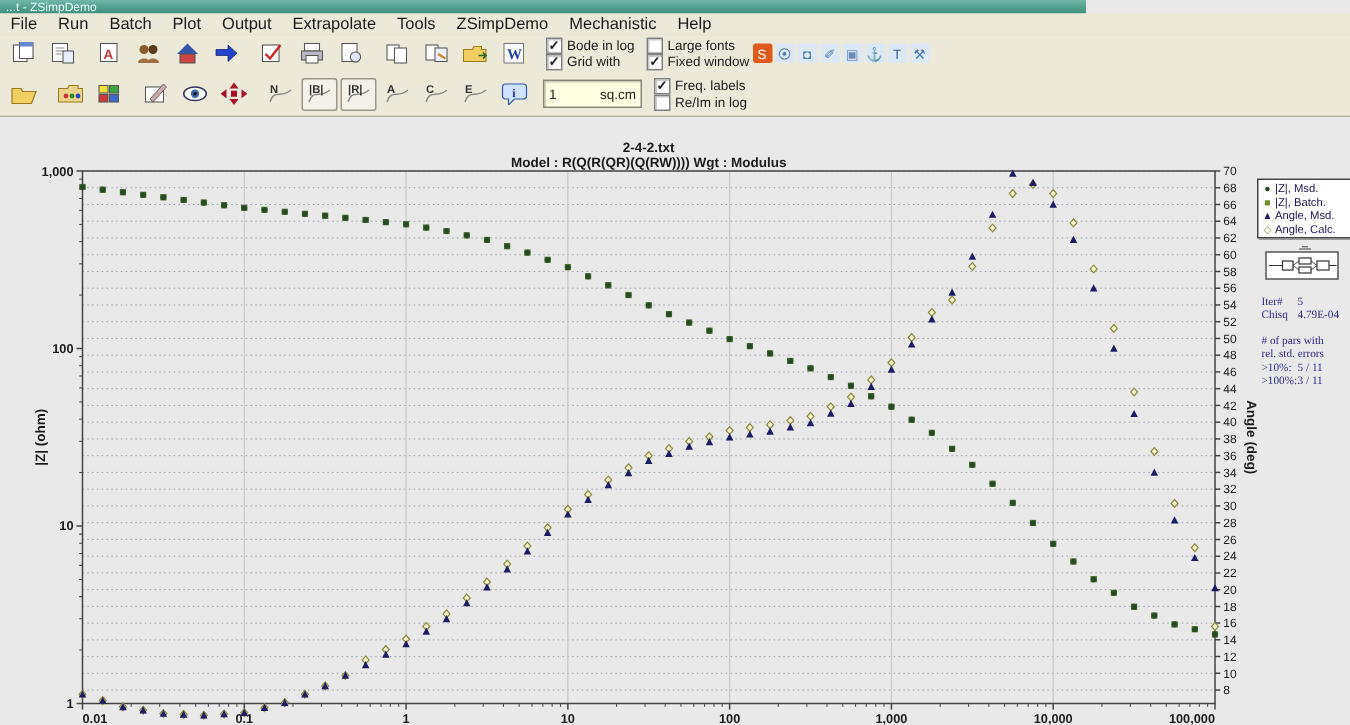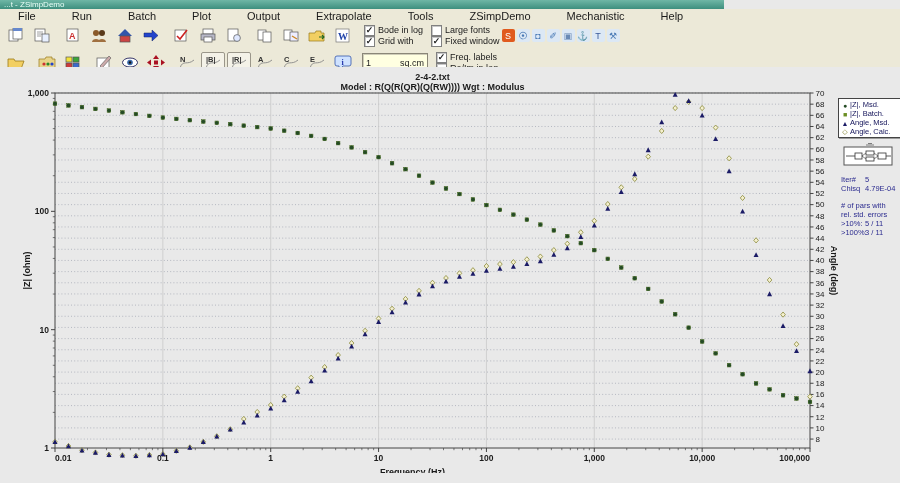--- a/index.html
+++ b/index.html
@@ -5,21 +5,21 @@
   html,body{margin:0;padding:0;}
   body{width:900px;height:483px;position:relative;overflow:hidden;
        font-family:"Liberation Sans",sans-serif;background:#e9e9e9;
        -webkit-font-smoothing:antialiased;}
   
   #titlebar{position:absolute;left:0;top:0;width:724px;height:9px;
     background:linear-gradient(#6fb7a6,#3e8f7e);color:#eafff8;font-size:8px;
     line-height:9px;padding-left:4px;box-sizing:border-box;overflow:hidden;}
   #menubar{position:absolute;left:0;top:9px;width:900px;height:14px;
     background:#ece9d8;border-bottom:1px solid #d8d4c4;font-size:11px;color:#1a1a1a;}
-  .menu-item{display:inline-block;padding:0 18px;line-height:14px;cursor:default;}
+  .menu-item{display:inline-block;padding:0 7px;line-height:14px;cursor:default;}
   #toolbar1{position:absolute;left:0;top:23px;width:900px;height:25px;
     background:#ece9d8;border-bottom:1px solid #d4d0bf;}
   #toolbar2{position:absolute;left:0;top:48px;width:900px;height:29px;
     background:#ece9d8;border-bottom:1px solid #b9b5a5;}
   .tb{display:flex;align-items:center;height:100%;padding-left:3px;}
   .tbtn{width:22px;height:20px;margin:0 1px;display:flex;align-items:center;
     justify-content:center;border:1px solid transparent;border-radius:2px;}
   .tbtn.boxed{border:1px solid #9a968a;background:#f4f2e8;}
   .sep{width:5px;height:18px;}
   
@@ -29,30 +29,30 @@
     box-shadow:inset 1px 1px 0 #c8c8c8;margin-right:3px;position:relative;
     font-size:9px;line-height:8px;text-align:center;color:#222;font-weight:bold;}
   
   #unit-field{display:flex;align-items:center;margin-left:6px;height:17px;width:58px;
     background:#ffffe1;border:1px solid #8a8678;box-shadow:inset 1px 1px 0 #cfcdb9;
     font-size:9px;color:#222;padding:0 3px;justify-content:space-between;}
   
   .mini{width:13px;height:13px;margin-left:2px;border-radius:2px;display:flex;
     align-items:center;justify-content:center;font-size:9px;color:#fff;}
   
-  #chart-wrap{position:absolute;left:0;top:67px;width:900px;height:335px;background:#e9e9e9;}
+  #chart-wrap{position:absolute;left:0;top:88px;width:900px;height:335px;background:#e9e9e9;}
   #chart-svg{position:absolute;left:0;top:0;}
   
   #legend{position:absolute;left:838px;top:31px;width:58px;background:#fff;
     border:1px solid #444;box-shadow:1px 1px 0 #9a9a9a;padding:1px 2px;font-size:7.5px;color:#14145a;}
   .lg-row{display:flex;align-items:flex-end;height:9px;white-space:nowrap;}
   .lg-mark{width:8px;display:inline-block;text-align:center;margin-right:1px;font-size:7px;}
   #circuit{position:absolute;left:843px;top:76px;width:50px;height:26px;}
   #stats{position:absolute;left:841px;top:108px;width:58px;font-size:7.5px;
-    color:#2b2b8f;line-height:9px;white-space:nowrap;}
+    color:#2b2b8f;line-height:9px;white-space:nowrap;font-family:Liberation Serif, serif;}
   .st-row{display:flex;}
   .st-l{width:24px;}
   .gap{height:8px;}
 </style>
 </head>
 <body>
 
 <div id="titlebar">
   <span>...t - ZSimpDemo</span>
 </div>

